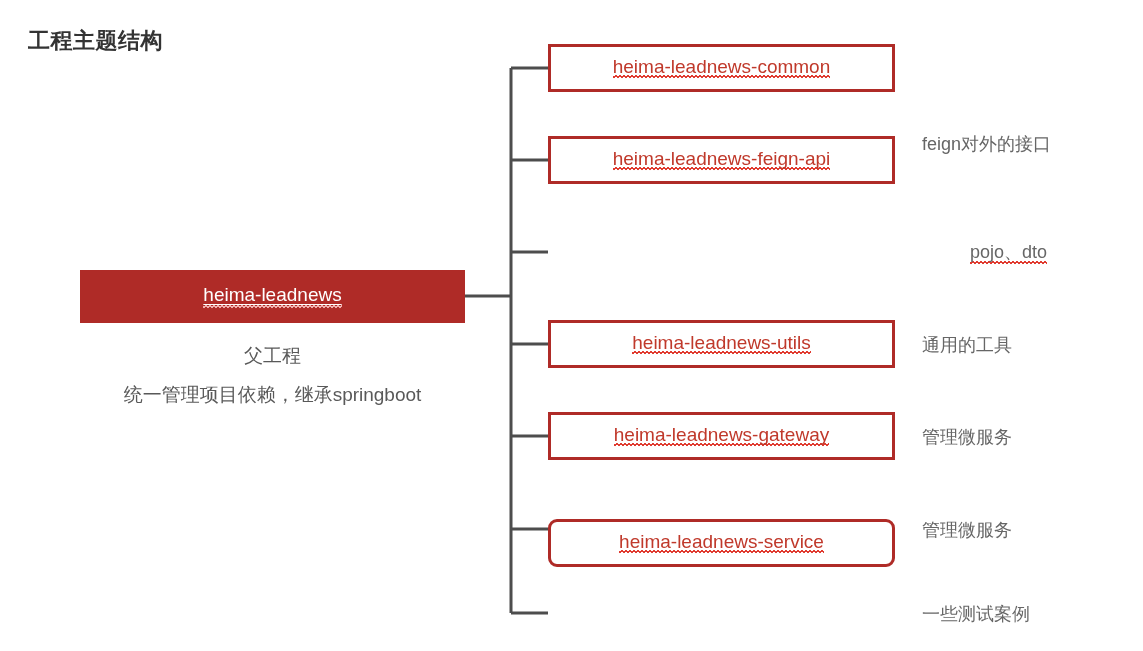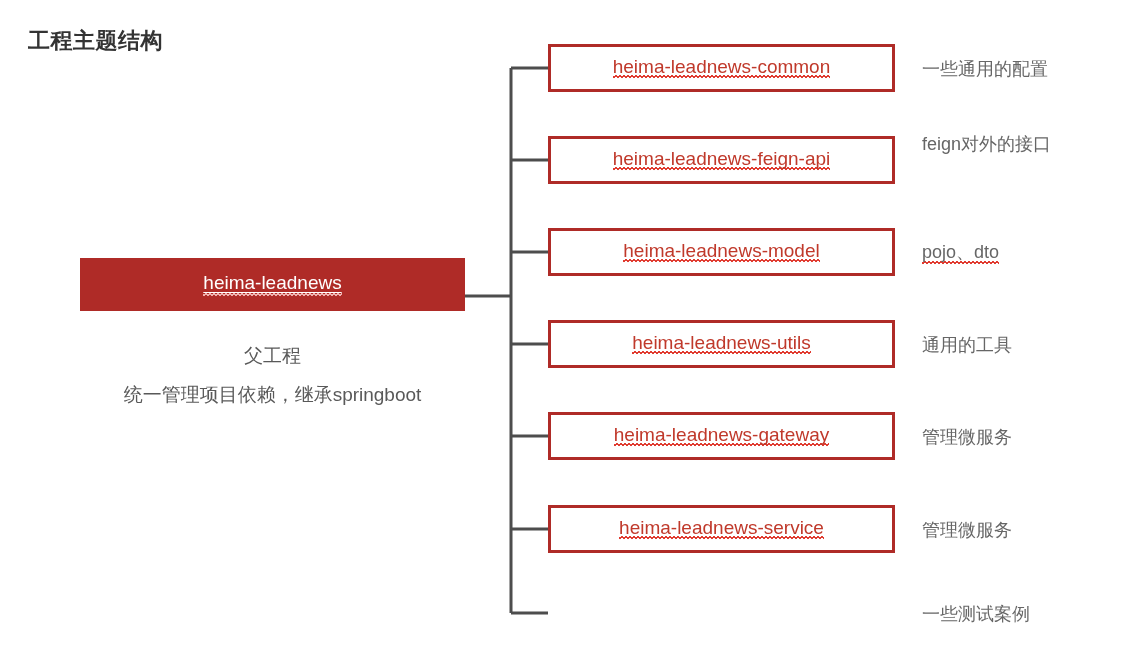--- a/index.html
+++ b/index.html
@@ -41,21 +41,21 @@
     left: 0; top: 0;
     width: 1143px;
     height: 651px;
     pointer-events: none;
   }
 
   
   .root-node {
     position: absolute;
     left: 80px;
-    top: 258px;
+    top: 270px;
     width: 385px;
     height: 53px;
     background: #AF2B27;
     display: flex;
     align-items: center;
     justify-content: center;
     box-sizing: border-box;
   }
   .root-node .root-label {
     font-size: 19px;
@@ -157,34 +157,30 @@
   </div>
   <div class="root-sub root-sub-1">父工程</div>
   <div class="root-sub root-sub-2"><span>统一管理项目依赖，继承springboot</span></div>
 
   <div class="module-box" style="top:44px;">
     <span class="module-label squiggle-red">heima-leadnews-common</span>
   </div>
   <div class="module-box" style="top:136px;">
     <span class="module-label squiggle-red">heima-leadnews-feign-api</span>
   </div>
-  <div class="module-box" style="top:228px;">
-    <span class="module-label squiggle-red">heima-leadnews-model</span>
-  </div>
   <div class="module-box" style="top:320px;">
     <span class="module-label squiggle-red">heima-leadnews-utils</span>
   </div>
   <div class="module-box" style="top:412px;">
     <span class="module-label squiggle-red">heima-leadnews-gateway</span>
   </div>
-  <div class="module-box" style="top:505px;">
+  <div class="module-box" style="top:519px;border-radius:9px;">
     <span class="module-label squiggle-red">heima-leadnews-service</span>
   </div>
 
-  <div class="annotation" style="top:57px;">一些通用的配置</div>
   <div class="annotation" style="top:132px;">feign对外的接口</div>
-  <div class="annotation" style="top:240px;"><span class="squiggle-red">pojo、dto</span></div>
+  <div class="annotation" style="top:240px;margin-left:48px;"><span class="squiggle-red">pojo、dto</span></div>
   <div class="annotation" style="top:333px;">通用的工具</div>
   <div class="annotation" style="top:425px;">管理微服务</div>
   <div class="annotation" style="top:518px;">管理微服务</div>
   <div class="annotation" style="top:602px;">一些测试案例</div>
 
 </div>
 
 </body></html>

